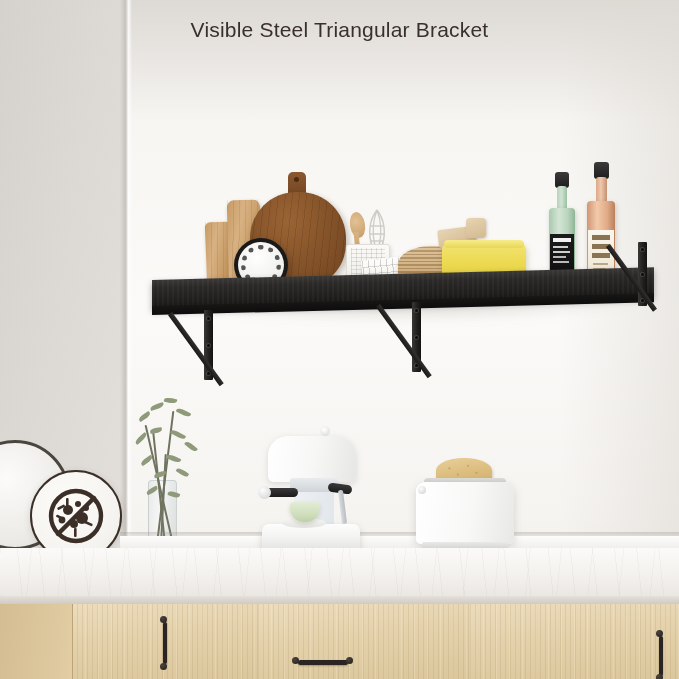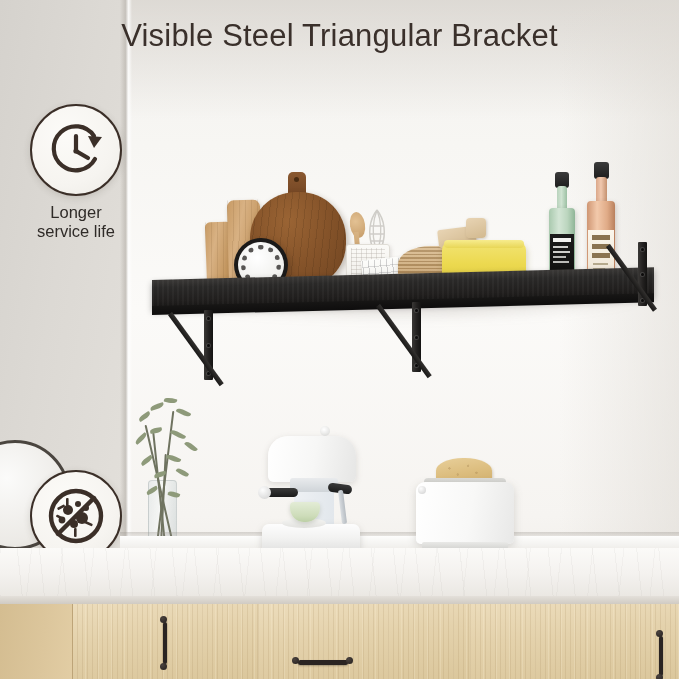--- a/index.html
+++ b/index.html
@@ -17,21 +17,21 @@
     background:linear-gradient(180deg,#f3f1ee 0%,#f7f6f3 24%,#fbfaf8 52%,#f6f4f1 86%,#eeebe7 100%);}
   .wall-corner{position:absolute;left:120px;top:0;width:12px;height:600px;
     background:linear-gradient(90deg,rgba(170,165,158,0) 0%,rgba(178,173,166,.55) 45%,rgba(255,255,255,.85) 72%,rgba(255,255,255,0) 100%);}
   .wall-topglow{position:absolute;left:127px;top:0;width:552px;height:120px;
     background:linear-gradient(180deg,rgba(214,210,204,.75),rgba(214,210,204,0));}
   .wall-vign{position:absolute;left:560px;top:0;width:119px;height:600px;
     background:linear-gradient(90deg,rgba(222,218,212,0),rgba(222,218,212,.55));}
 
   
   .title{position:absolute;left:0;top:18px;width:679px;text-align:center;
-    font-size:31px;color:#3a302b;letter-spacing:.2px;}
+    font-size:21px;color:#3a302b;letter-spacing:.2px;}
 
   
   .badge{position:absolute;width:96px;}
   .badge .disc{position:relative;width:88px;height:88px;margin:0 auto;border-radius:50%;
     background:radial-gradient(circle at 38% 32%, #fcfbf8 0%, #f6f4f0 62%, #eceae5 100%);
     border:2.6px solid #3b2f28;box-shadow:0 2px 7px rgba(70,60,50,.16);}
   .badge .disc svg{position:absolute;left:0;top:0;width:88px;height:88px;}
   .badge .cap{margin-top:7px;text-align:center;font-size:16.5px;line-height:19px;color:#2f2b28;}
   #badge1{left:28px;top:104px;}
   #badge2{left:28px;top:288px;}
@@ -318,35 +318,20 @@
   </div>
 
   <div class="brk" style="left:614px;top:242px;width:50px;height:66px;">
     <div class="plate" style="left:24px;top:0;width:9px;height:64px;"></div>
     <div class="screw" style="left:27px;top:6px;"></div>
     <div class="screw" style="left:27px;top:31px;"></div>
     <div class="screw" style="left:27px;top:57px;"></div>
     <div class="brace" style="left:-4px;top:2px;width:80px;height:5px;transform:rotate(54deg);"></div>
   </div>
 
-  <div class="badge" id="badge1">
-    <div class="disc">
-      <svg viewBox="0 0 88 88">
-        <g fill="none" stroke="#3b2f28" stroke-width="4.2" stroke-linecap="round">
-          <path d="M62 30 A22 22 0 1 0 63 53"></path>
-          <path d="M44 30 V45 L56 52"></path>
-        </g>
-        <circle cx="44" cy="45" r="2.6" fill="#3b2f28"></circle>
-        <path d="M56 30 L70 31 L62 42 Z" fill="#3b2f28"></path>
-      </svg>
-    </div>
-    <div class="cap">
-      <span>Longer</span><br><span>service life</span>
-    </div>
-  </div>
 
 
   <div class="badge" id="badge3">
     <div class="disc">
       <svg viewBox="0 0 88 88">
         <g fill="#3b2f28">
           <circle cx="36" cy="38" r="5"></circle>
             <circle cx="50" cy="46" r="6"></circle>
           <circle cx="42" cy="52" r="4"></circle>
             <circle cx="30" cy="48" r="3.4"></circle>

